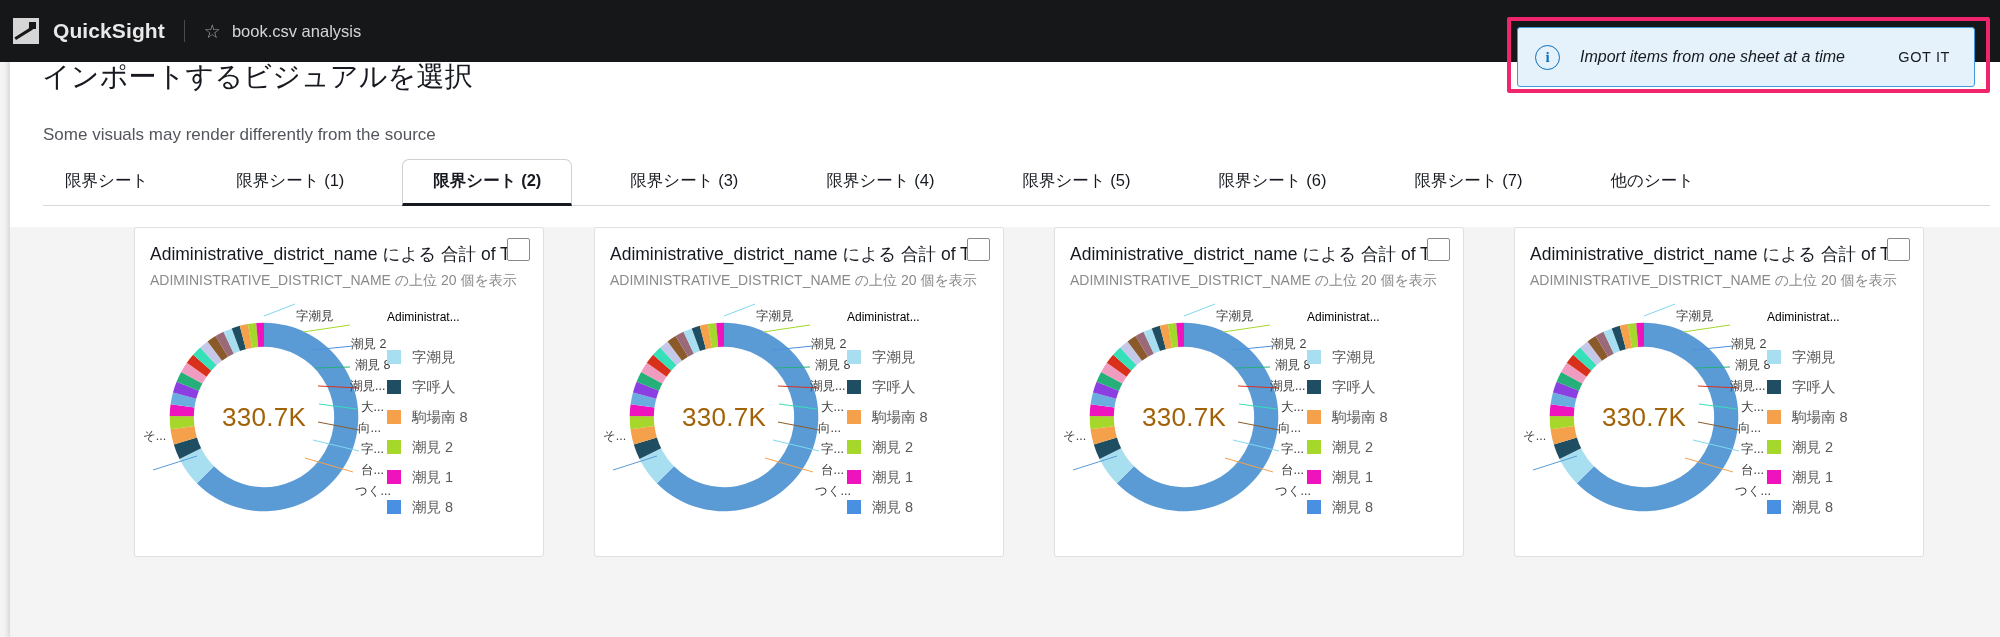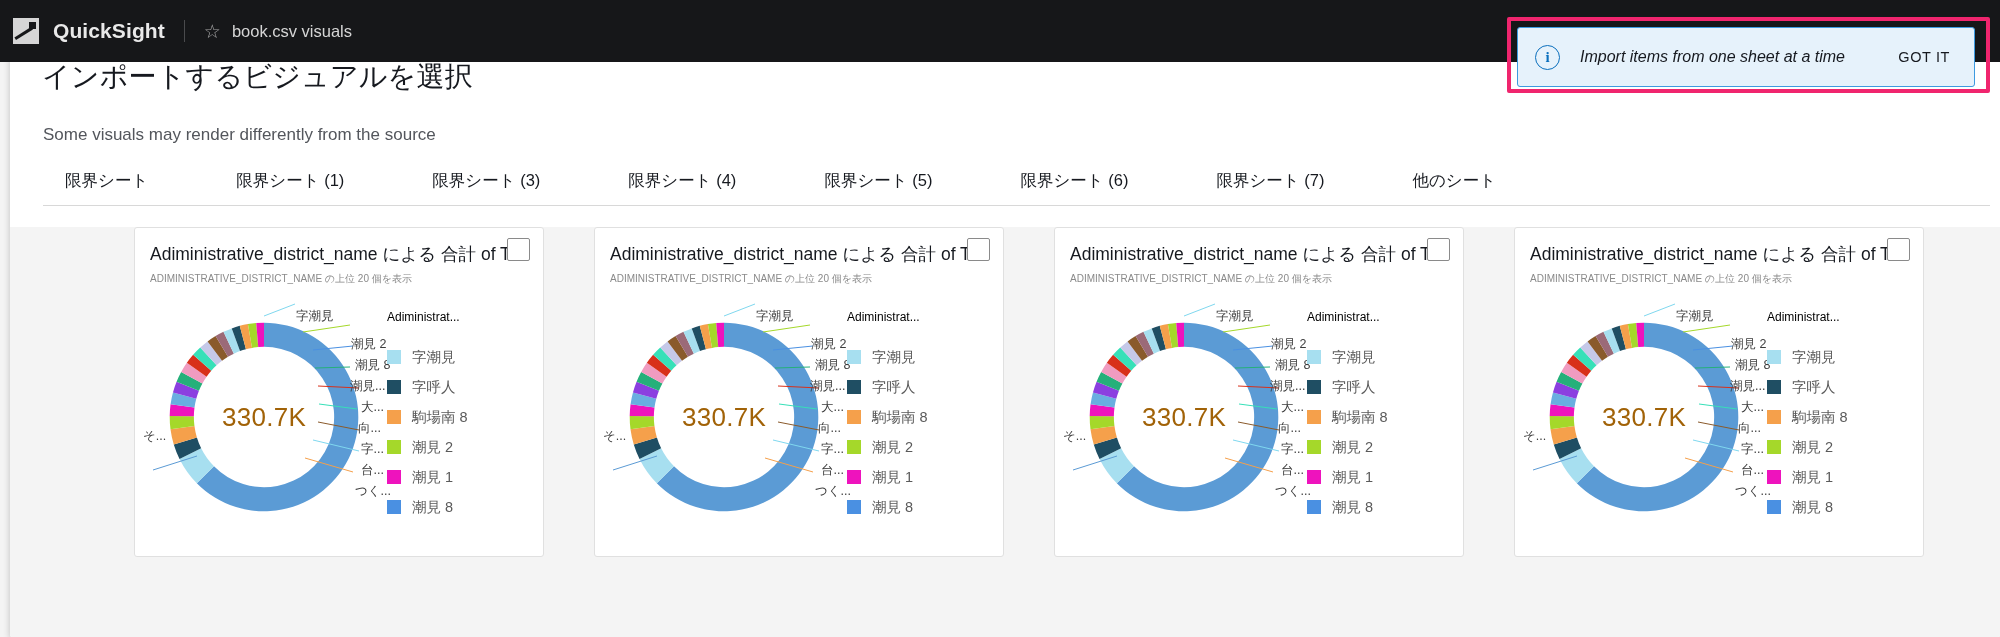--- a/index.html
+++ b/index.html
@@ -162,21 +162,21 @@
     overflow:hidden;
   }
   .card-title {
     position:absolute; left:15px; top:14px;
     width:370px;
     font-size:17.5px; color:#16191f;
     white-space:nowrap; overflow:hidden;
   }
   .card-sub {
     position:absolute; left:15px; top:44px;
-    font-size:10px; color:#8a8a8a;
+    font-size:14px; color:#8a8a8a;
     white-space:nowrap;
   }
   .card-check {
     position:absolute; right:13px; top:10px;
     width:23px; height:23px;
     border:1.5px solid #8a8a8a; border-radius:2px;
     background:#fff; cursor:pointer;
   }
 
   
@@ -222,31 +222,32 @@
   <div class="strip-icon">✛</div>
   <div class="strip-icon">✛</div>
   <div class="strip-icon">✛</div>
 </div>
 
 <div id="appbar">
   <div id="qs-logo"></div>
   <div id="qs-name">QuickSight</div>
   <div id="qs-sep"></div>
   <div id="star-icon">☆</div>
-  <div id="doc-name">book.csv visuals</div>
+  <div id="doc-name">book.csv analysis</div>
 </div>
 
 <div id="modal">
 
   <div id="modal-subtitle">Some visuals may render differently from the source</div>
   <div id="modal-title">インポートするビジュアルを選択</div>
 
   <div id="tabs">
       <div class="tab">限界シート</div>
       <div class="tab">限界シート (1)</div>
+      <div class="tab active">限界シート (2)</div>
       <div class="tab">限界シート (3)</div>
       <div class="tab">限界シート (4)</div>
       <div class="tab">限界シート (5)</div>
       <div class="tab">限界シート (6)</div>
       <div class="tab">限界シート (7)</div>
       <div class="tab">他のシート</div>
     </div>
 
   <div id="cards">
       <div class="card">

